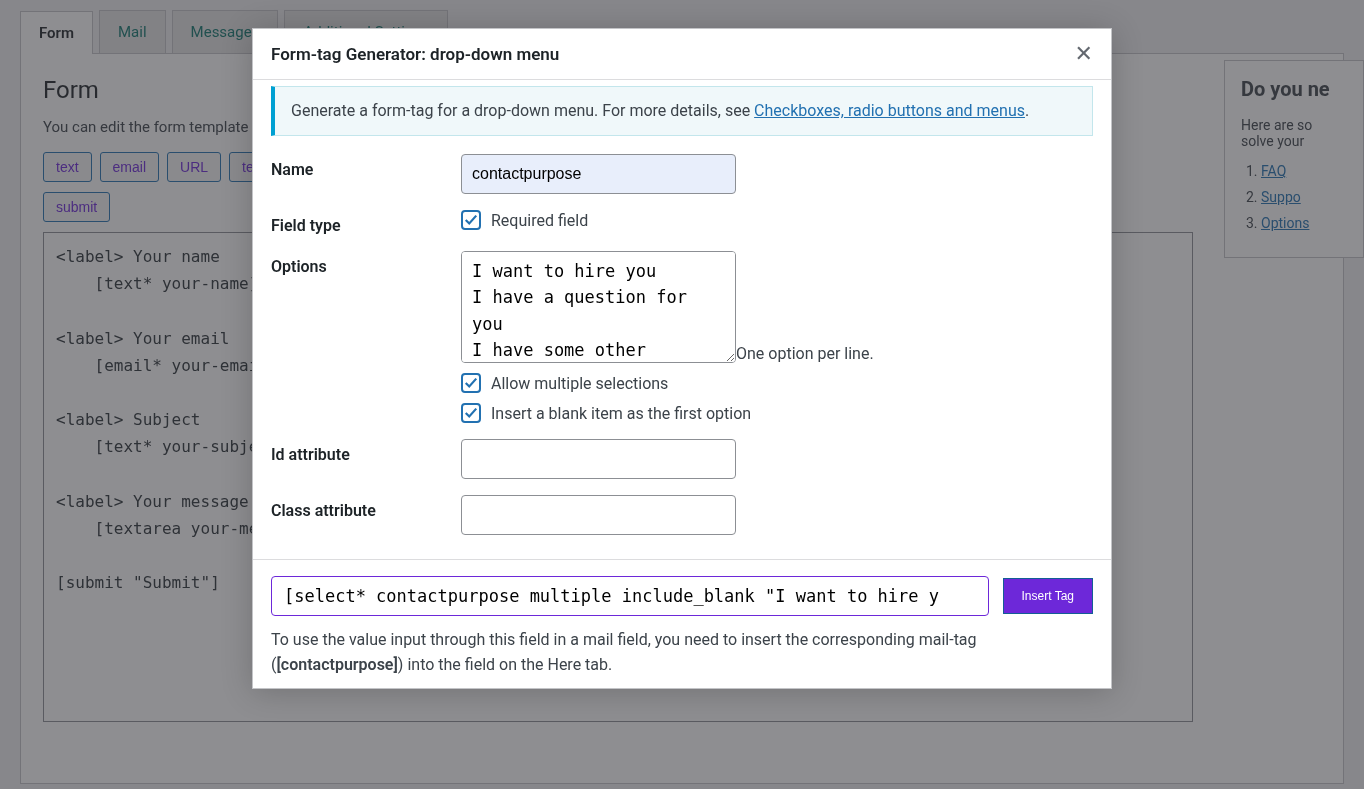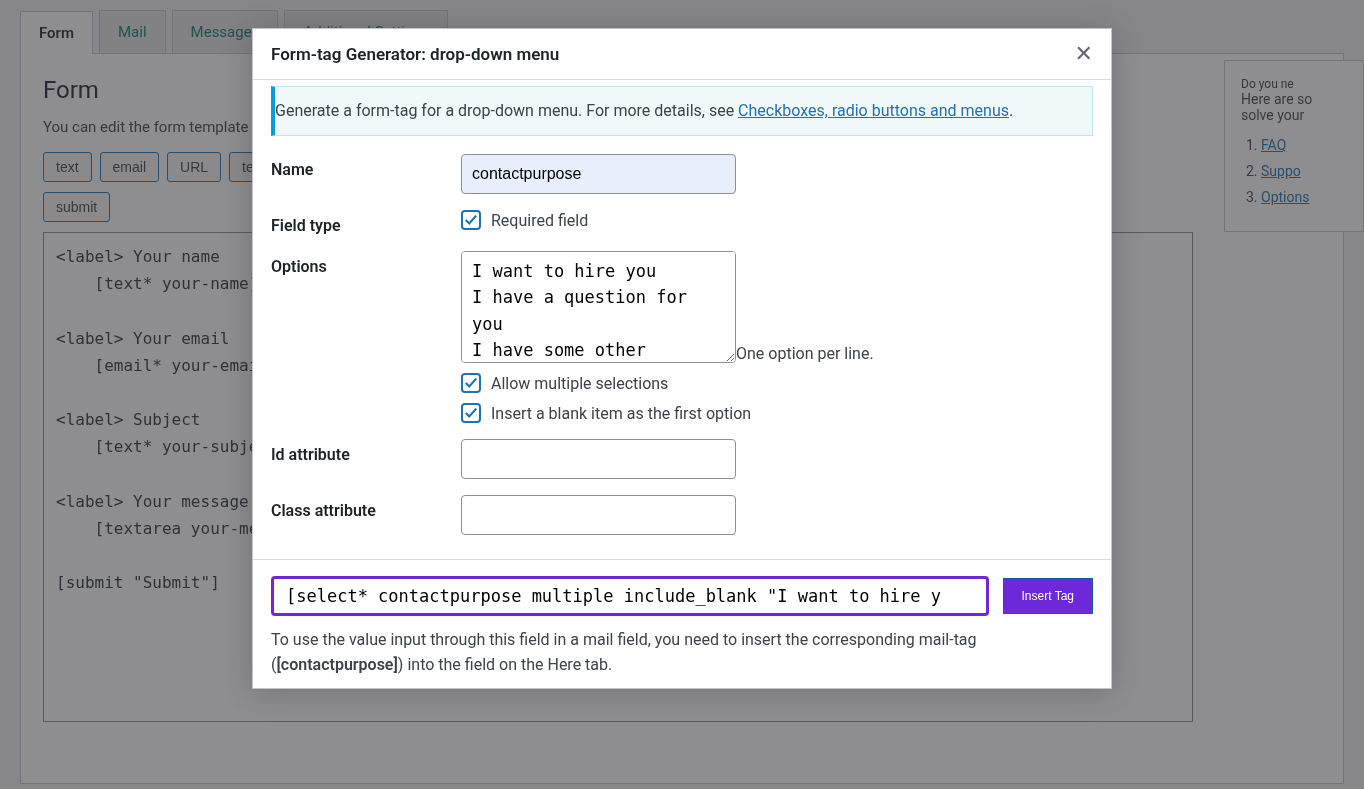--- a/index.html
+++ b/index.html
@@ -51,21 +51,21 @@
     color: #1d2327;
     margin-bottom: 14px;
   }
   .panel p.desc {
     font-size: 15px;
     margin-bottom: 16px;
   }
   .tagbtn-row { display: flex; flex-wrap: wrap; gap: 8px; margin-bottom: 10px; }
   .tagbtn {
     border: 1px solid #2271b1;
-    color: #404040;
+    color: #6d28d9;
     background: #f6f7f7;
     padding: 6px 12px;
     border-radius: 3px;
     font-size: 14px;
     cursor: pointer;
     text-align: center;
   }
   .form-editor {
     width: 100%;
     max-width: 1150px;
@@ -80,21 +80,21 @@
   }
   .sidebar-box {
     position: absolute;
     top: 60px;
     right: 0;
     width: 140px;
     background: #fff;
     border: 1px solid #c3c4c7;
     padding: 16px;
   }
-  .sidebar-box h3 { font-size: 12px; font-weight: 400; }
+  .sidebar-box h3 { font-size: 20px; font-weight: 700; margin-bottom: 16px; }
   .sidebar-box p { font-size: 14px; margin-bottom: 14px; }
   .sidebar-box ol { padding-left: 20px; }
   .sidebar-box li { margin-bottom: 10px; }
   .sidebar-box a { color: #2271b1; text-decoration: underline; }
 
   .modal-backdrop {
     position: absolute;
     inset: 0;
     background: rgba(50,50,55,0.55);
     display: flex;
@@ -118,21 +118,21 @@
   .modal-title { font-size: 17px; font-weight: 600; color: #1d2327; }
   .close-x {
     font-size: 22px; color: #646970; cursor: pointer;
     background: none; border: none; line-height: 1;
   }
   .modal-body { padding: 6px 18px 0 18px; }
   .notice {
     border: 1px solid #c3e6ec;
     border-left: 4px solid #00a0d2;
     background: #f0f8fa;
-    padding: 12px 0;
+    padding: 12px 16px;
     font-size: 16px;
     line-height: 1.5;
     margin-bottom: 18px;
   }
   .notice a { color: #2271b1; text-decoration: underline; }
   .form-row { display: flex; margin-bottom: 16px; align-items: flex-start; }
   .form-row .lbl { width: 190px; font-weight: 600; font-size: 16px; padding-top: 6px; color: #1d2327;}
   .form-row .ctrl { flex: 1; display: flex; align-items: center; flex-wrap: wrap; gap: 10px; }
   .chk-wrap { display: flex; align-items: center; gap: 10px; font-size: 16px; }
   .chkbox {
@@ -151,21 +151,21 @@
     border-radius: 4px; padding: 6px 10px; font-size: 17px; line-height: 1.55;
     resize: both;
   }
   .hint { font-size: 16px; color: #3c434a; }
   .modal-footer {
     border-top: 1px solid #dcdcde;
     padding: 16px 18px 10px 18px;
   }
   .footer-top { display: flex; gap: 14px; align-items: center; margin-bottom: 12px; }
   input.tagout {
-    flex: 1; height: 40px; border: 3px solid #6d28d9; border-radius: 4px;
+    flex: 1; height: 40px; border: 1px solid #6d28d9; border-radius: 4px;
     padding: 0 12px; font-family: Consolas, Monaco, monospace; font-size: 17px;
   }
   .insert-btn {
     background: #6d28d9; color: #fff; border: 1px solid #135e96;
     border-radius: 0; padding: 10px 18px; font-size: 12px; cursor: pointer;
   }
   .footer-note { font-size: 16px; line-height: 1.55; color: #3c434a; }
   .footer-note b { font-weight: 600; }
   .stack { display:flex; flex-direction:column; gap:12px; }
 </style>

